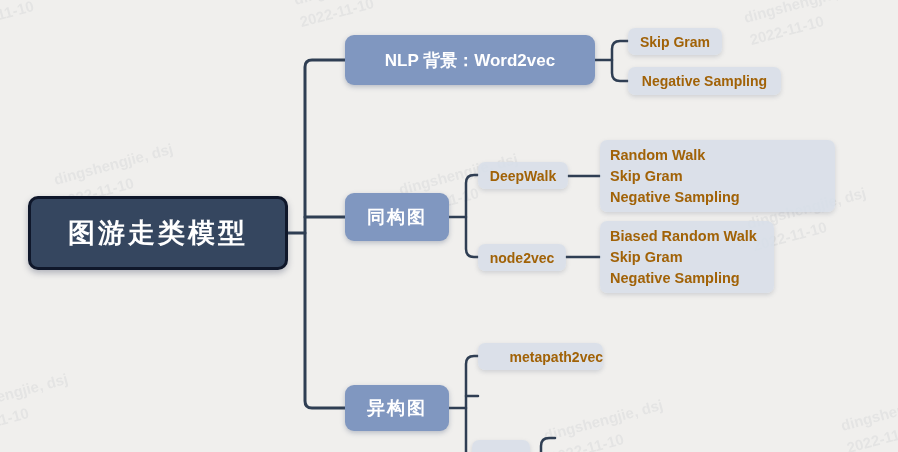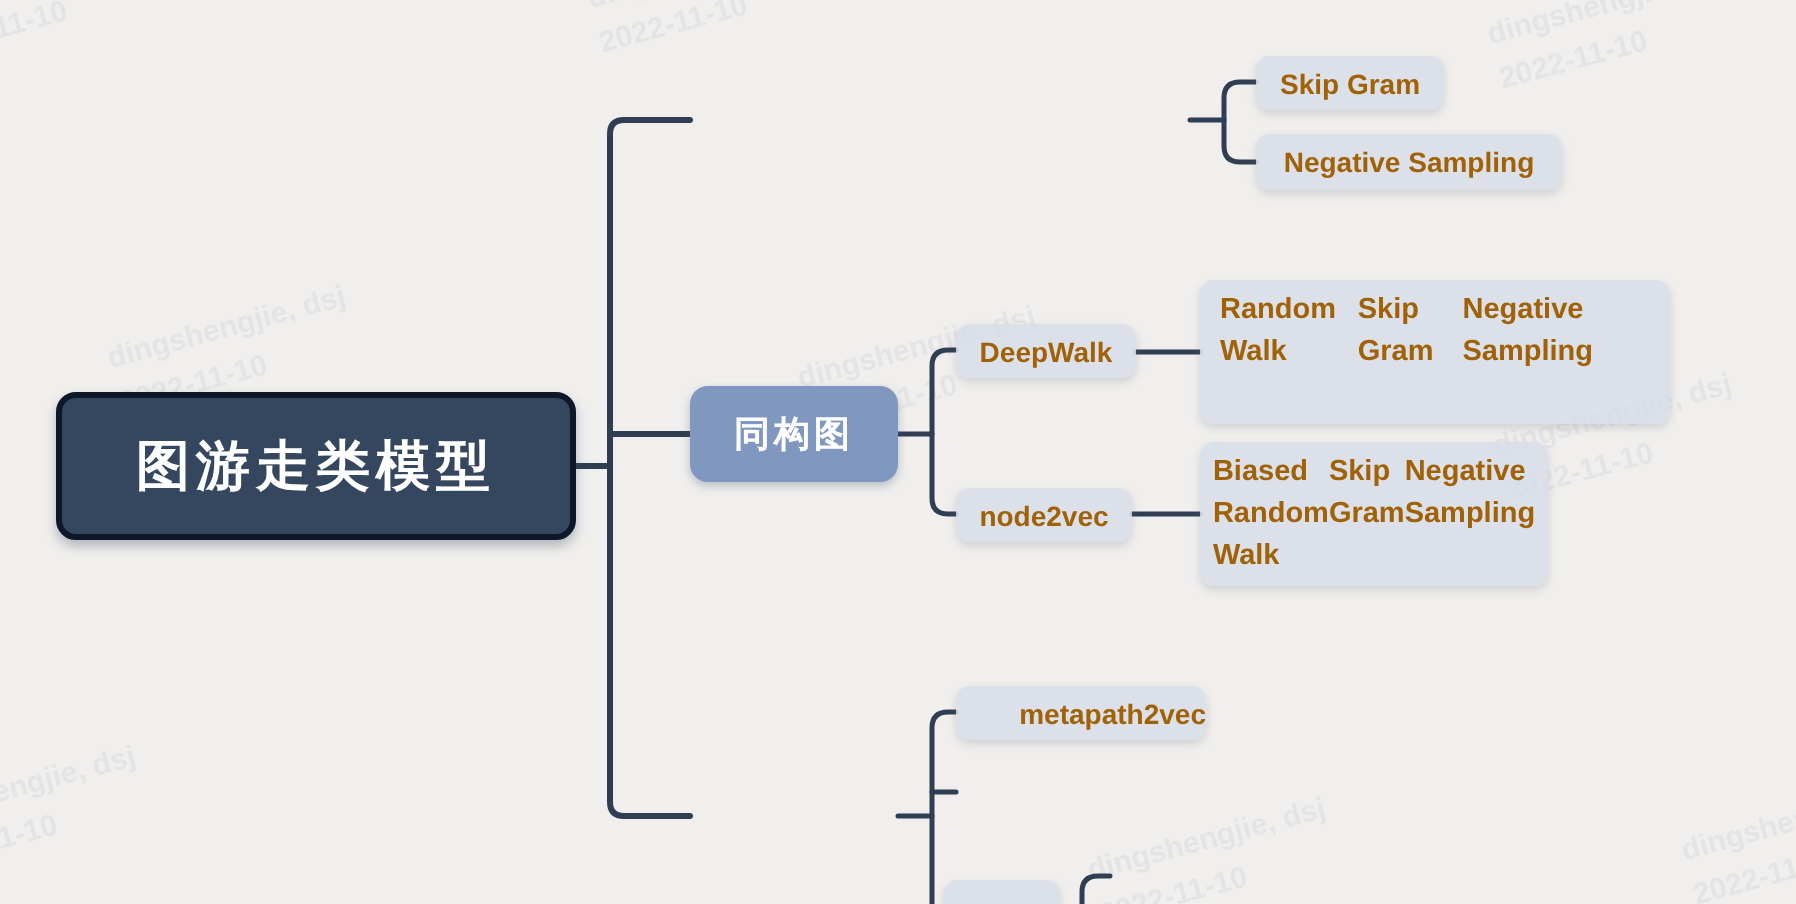--- a/index.html
+++ b/index.html
@@ -34,21 +34,21 @@
     font-weight:600;box-shadow:0 2px 4px rgba(110,120,140,0.25);
   }
   .leaf.skipgram{left:628px;top:28px;width:94px;height:27px;}
   .leaf.negsamp{left:628px;top:67px;width:153px;height:28px;}
   .leaf.deepwalk{left:478px;top:162px;width:90px;height:27px;}
   .leaf.node2vec{left:478px;top:244px;width:88px;height:27px;}
   .leaf.mp2v{left:478px;top:343px;width:125px;height:27px;justify-content:flex-end;}
   .leaf.mp2vpp{left:478px;top:383px;width:144px;height:27px;}
   .leaf.multimp{left:555px;top:424px;width:188px;height:28px;}
   .leaf.partial{left:472px;top:440px;width:58px;height:20px;border-radius:7px 7px 0 0;}
-  .leaf.multiline{flex-direction:row;align-items:flex-start;justify-content:center;
+  .leaf.multiline{flex-direction:column;align-items:flex-start;justify-content:center;
     padding:5px 10px;font-size:14.5px;line-height:21px;}
   .leaf.dw-details{left:600px;top:140px;width:235px;height:72px;}
   .leaf.n2v-details{left:600px;top:221px;width:174px;height:72px;}
 </style>
 </head>
 <body>
 
 <div class="canvas">
 
   <div class="wm" style="left:-45px;top:-25px;">
@@ -110,20 +110,23 @@
       <path d="M466,396 L478,396"></path>
 
       <path d="M555,438 L549,438 Q541,438 541,446 L541,452"></path>
     </g>
   </svg>
 
   <div class="node root">
     <span>图游走类模型</span>
   </div>
 
+  <div class="node branch nlp">
+    <span>NLP 背景：Word2vec</span>
+  </div>
   <div class="node leaf skipgram">
     <span>Skip Gram</span>
   </div>
   <div class="node leaf negsamp">
     <span>Negative Sampling</span>
   </div>
 
   <div class="node branch homo">
     <span>同构图</span>
   </div>
@@ -137,19 +140,22 @@
   </div>
   <div class="node leaf node2vec">
     <span>node2vec</span>
   </div>
   <div class="node leaf multiline n2v-details">
     <span>Biased Random Walk</span>
     <span>Skip Gram</span>
     <span>Negative Sampling</span>
   </div>
 
+  <div class="node branch hetero">
+    <span>异构图</span>
+  </div>
   <div class="node leaf mp2v">
     <span>metapath2vec</span>
   </div>
 
   <div class="node leaf partial"></div>
 
 </div>
 
 </body></html>

